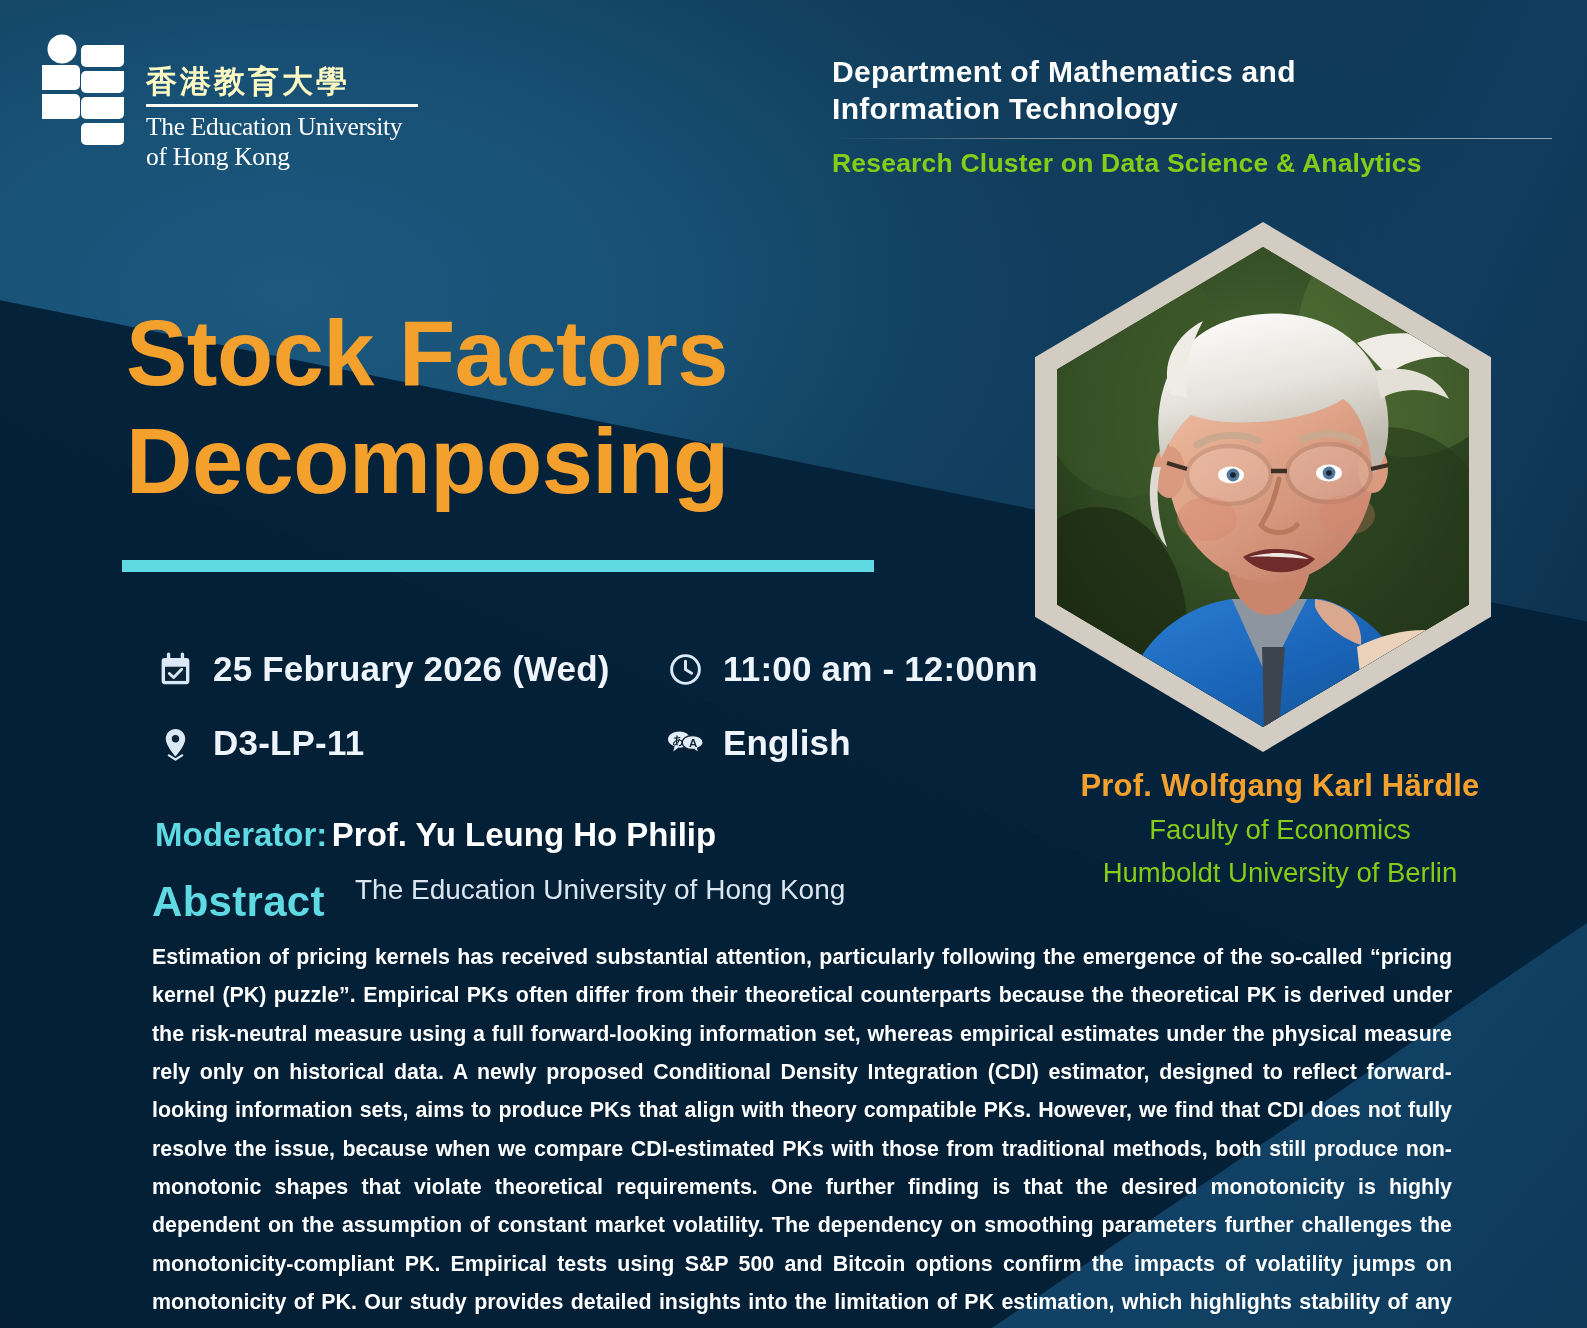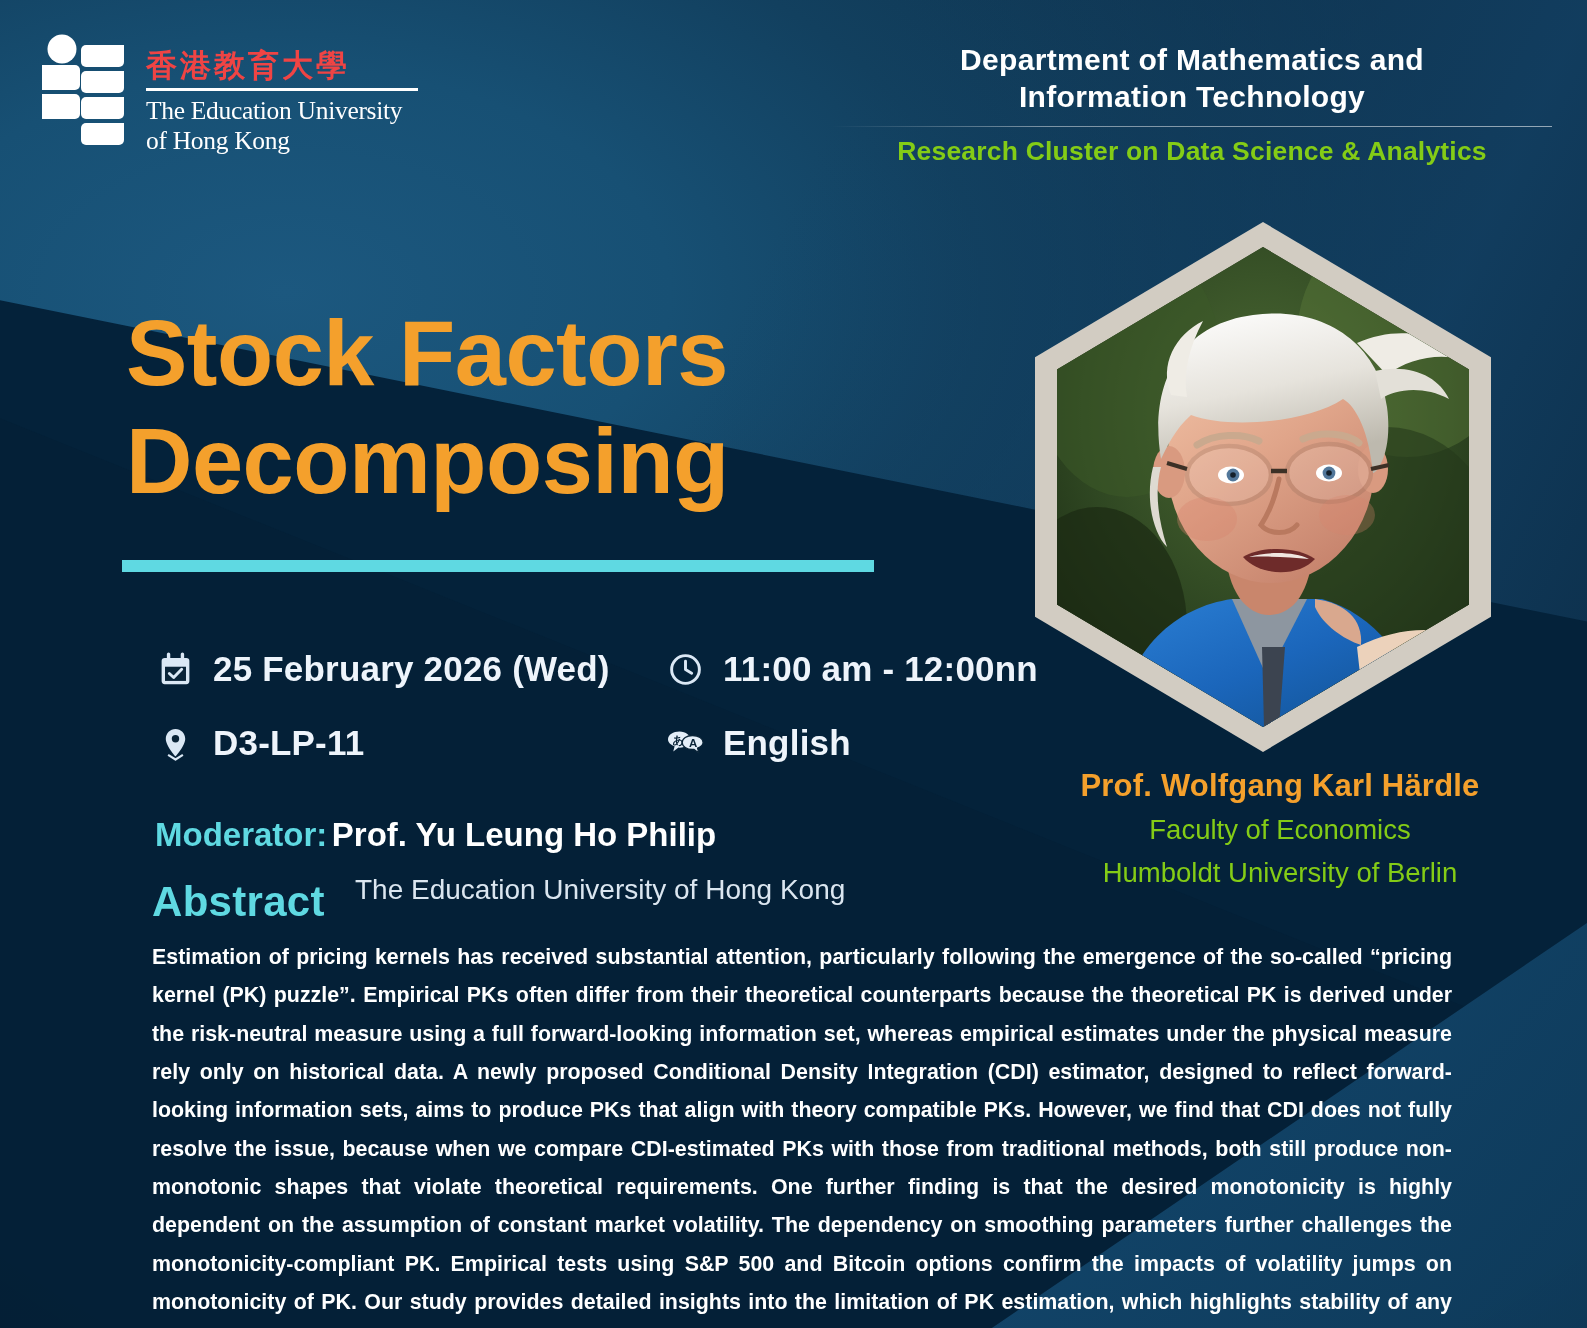--- a/index.html
+++ b/index.html
@@ -55,45 +55,46 @@
   .logo-block {
     position: absolute;
     left: 36px; top: 33px;
     display: flex;
     align-items: flex-start;
     gap: 16px;
   }
   .logo-mark { width: 94px; height: 118px; flex: none; }
   .logo-text { padding-top: 17px; }
   .logo-cn {
-    color: #ef4444;
+    color: #fef9c3;
     font-family: Liberation Serif, serif;
     font-size: 31px;
     font-weight: 700;
     letter-spacing: 3px;
     line-height: 1;
     white-space: nowrap;
+    margin-top: 16px;
   }
   .logo-rule {
     width: 272px; height: 3px; background: #ffffff;
     margin: 7px 0 5px 0;
   }
   .logo-en {
     color: #ffffff;
     font-family: "Liberation Serif", serif;
     font-size: 25.5px;
     font-weight: 400;
     line-height: 1.16;
     letter-spacing: -0.3px;
   }
 
   .dept-block {
     position: absolute;
-    right: 35px; top: 42px;
-    text-align: center;
+    right: 35px; top: 54px;
+    text-align: left;
     width: 720px;
   }
   .dept-title {
     color: #ffffff;
     font-size: 30px;
     font-weight: 700;
     letter-spacing: 0.3px;
     line-height: 1.22;
   }
   .dept-divider {

